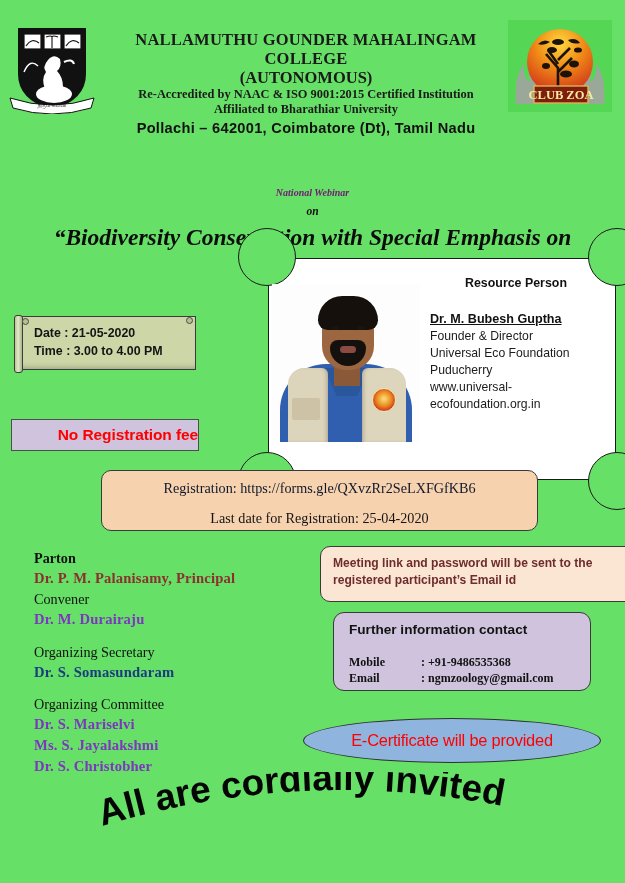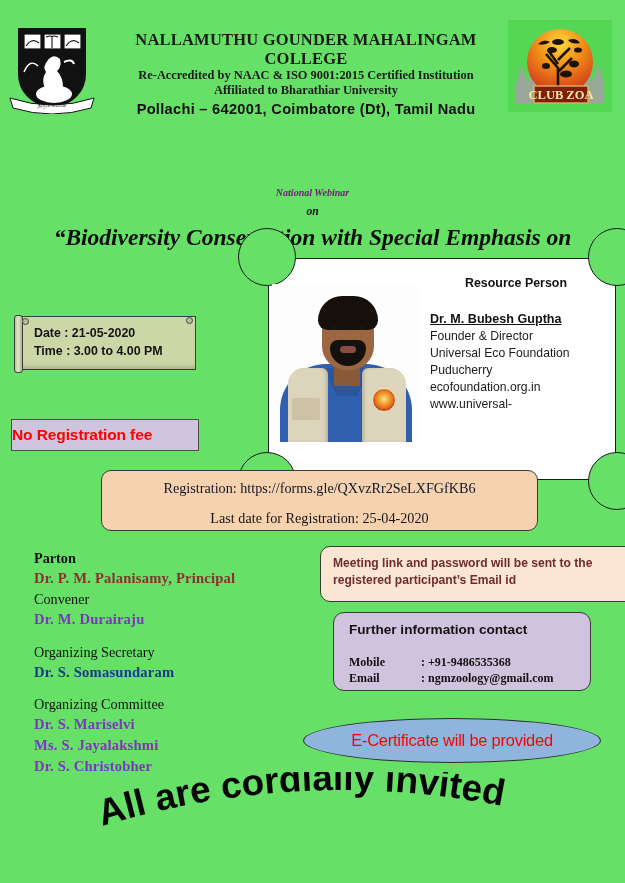--- a/index.html
+++ b/index.html
@@ -167,21 +167,21 @@
   
   .nofee {
     position: absolute;
     left: 11px; top: 419px;
     width: 188px; height: 32px;
     background: #cfc3dd;
     border: 1px solid #4d4d4d;
     box-sizing: border-box;
     display: flex;
     align-items: center;
-    justify-content: flex-start;
+    justify-content: flex-end;
   }
   .nofee span {
     font-family: "Liberation Sans", sans-serif;
     font-weight: bold;
     font-size: 15.5px;
     color: #fe0000;
     letter-spacing: -.1px;
   }
 
   
@@ -454,20 +454,21 @@
         <path d="M40 38 q6-7 12-1 q2 8 -3 12 q6 6 6 16 q-9 6 -18 2 q-4-10 1-17 q-4-5 2-12 Z" fill="#ffffff"></path>
         <path d="M56 40 q8-4 10 2" stroke="#ffffff" stroke-width="2" fill="none"></path>
         <path d="M16 50 q6-14 14-6" stroke="#ffffff" stroke-width="1.4" fill="none"></path>
         <path d="M2 76 q42 14 84 0 l-3 10 q-39 12 -78 0 Z" fill="#ffffff" stroke="#111" stroke-width="1"></path>
         <text x="44" y="85" font-size="5.5" text-anchor="middle" fill="#111" font-family="DejaVu Sans, sans-serif">ந்கும கல்வி</text>
       </svg>
     </div>
 
     <div class="header-text">
       <div class="hdr-l1">NALLAMUTHU GOUNDER MAHALINGAM COLLEGE</div>
+      <div class="hdr-l2">(AUTONOMOUS)</div>
       <div class="hdr-l3">Re-Accredited by NAAC &amp; ISO 9001:2015 Certified Institution</div>
       <div class="hdr-l4">Affiliated to Bharathiar University</div>
       <div class="hdr-l5">Pollachi – 642001, Coimbatore (Dt), Tamil Nadu</div>
     </div>
 
     <div class="clubzoa-logo">
       <svg viewBox="0 0 104 92" width="104" height="92">
         <rect x="0" y="0" width="104" height="92" fill="#55d655"></rect>
         <path d="M8 84 q-2-28 8-40 q-2 14 6 18 q-4-16 4-26 q0 16 8 18 q-6 14 -4 30 Z" fill="#9aa89a"></path>
         <path d="M96 84 q2-28 -8-40 q2 14 -6 18 q4-16 -4-26 q0 16 -8 18 q6 14 4 30 Z" fill="#9aa89a"></path>
@@ -539,22 +540,22 @@
       <div class="ph-mouth"></div>
       <div class="ph-badge"></div>
     </div>
 
     <div class="res-right">
       <div class="res-heading">Resource Person</div>
       <div class="res-name">Dr. M. Bubesh Guptha</div>
       <div class="res-line">Founder &amp; Director</div>
       <div class="res-line">Universal Eco Foundation</div>
       <div class="res-line">Puducherry</div>
+      <div class="res-line">www.universal-</div>
       <div class="res-line">ecofoundation.org.in</div>
-      <div class="res-line">www.universal-</div>
     </div>
   </div>
 
   <div class="reg-box">
     <div class="reg-line1">Registration: https://forms.gle/QXvzRr2SeLXFGfKB6</div>
     <div class="reg-line2">Last date for Registration: 25-04-2020</div>
   </div>
 
   <div class="committee">
     <div class="cm-role b">Parton</div>

